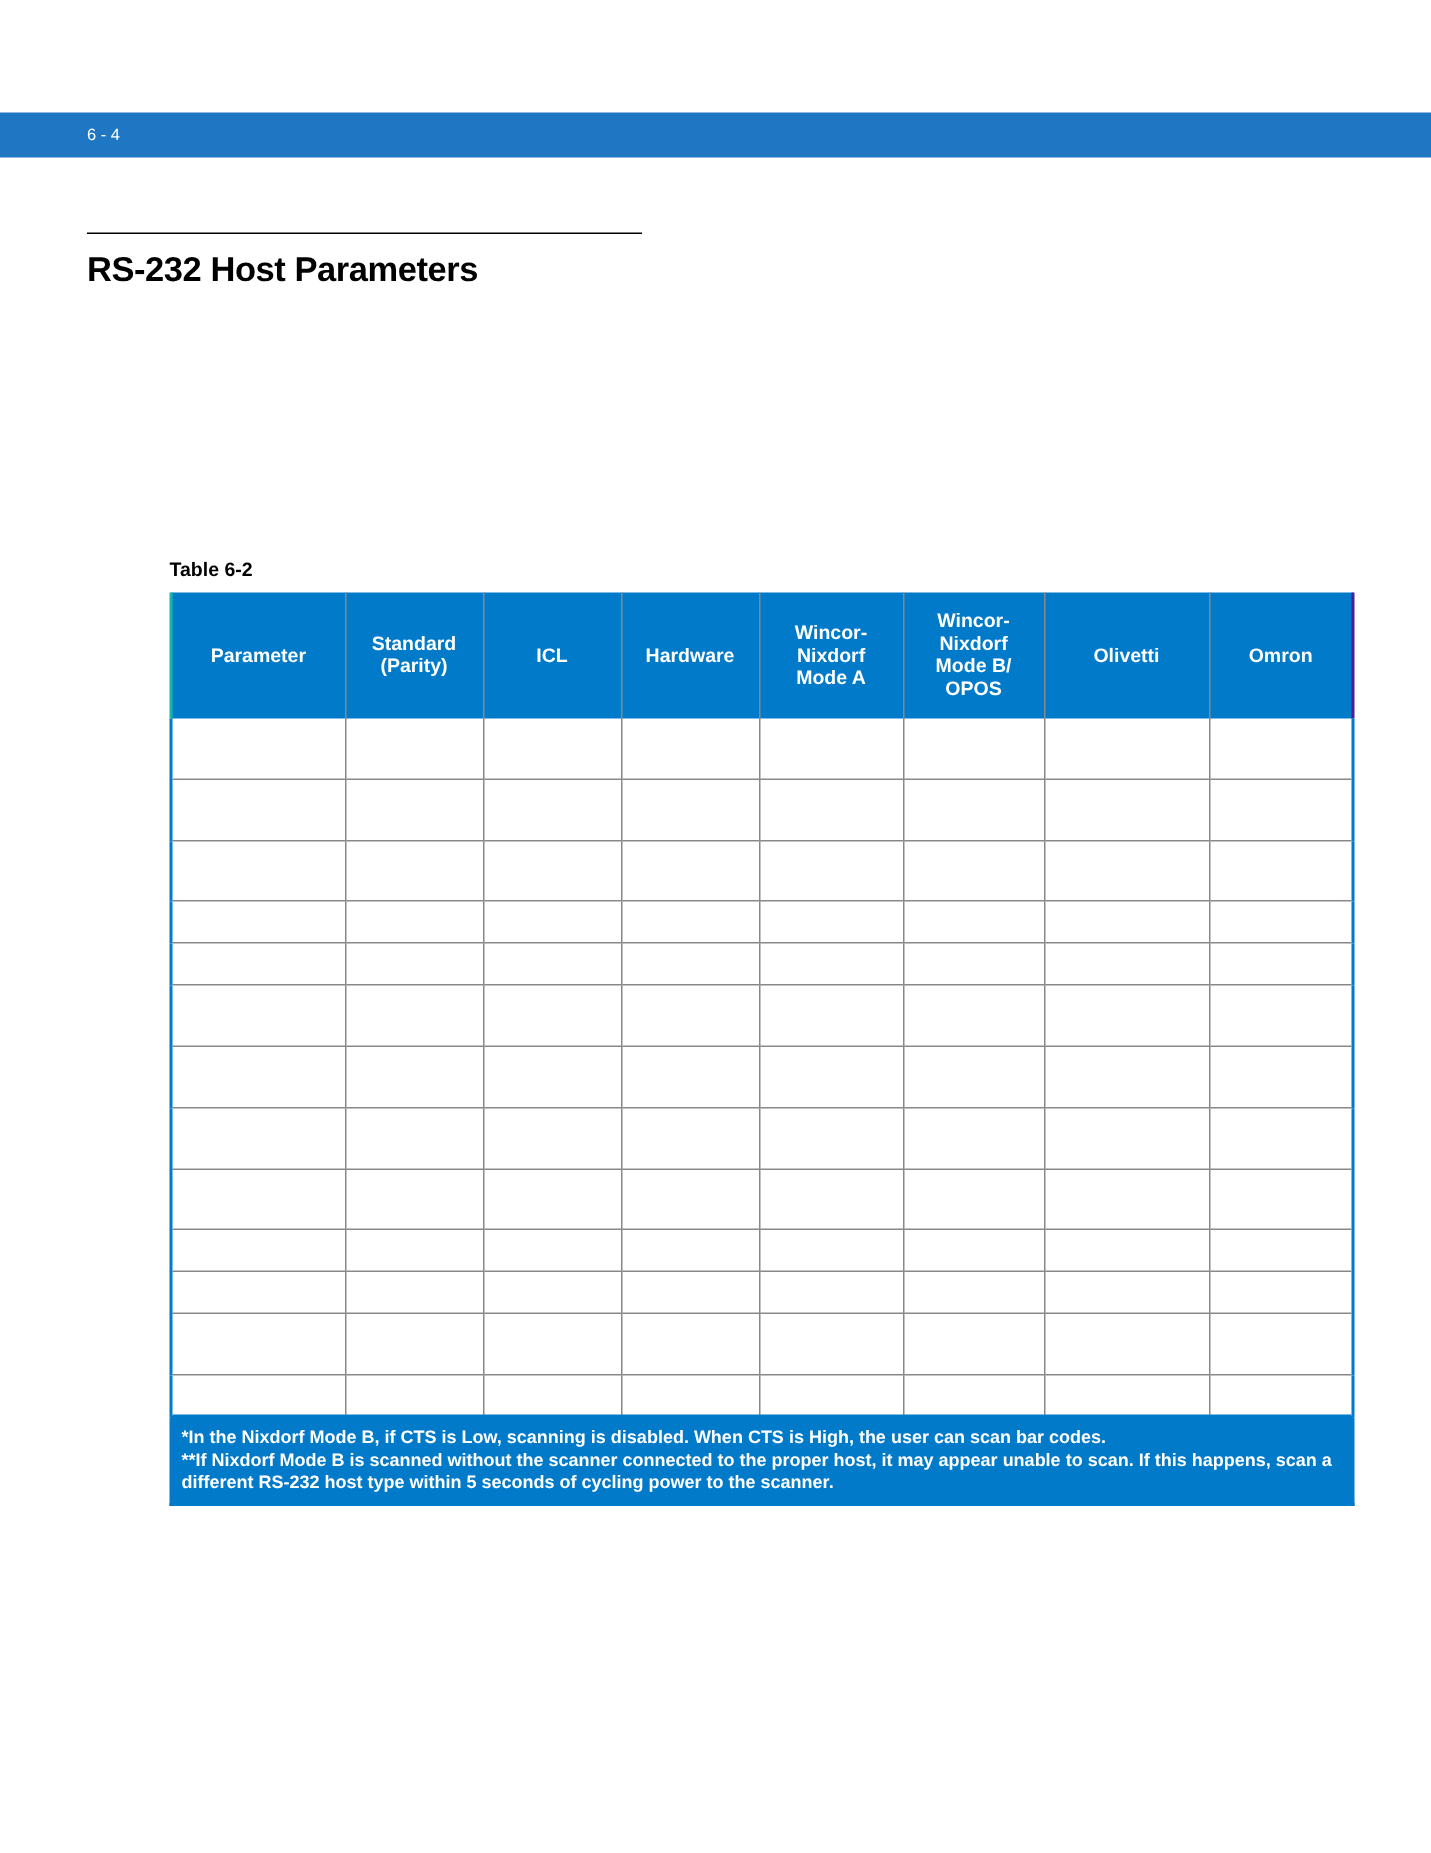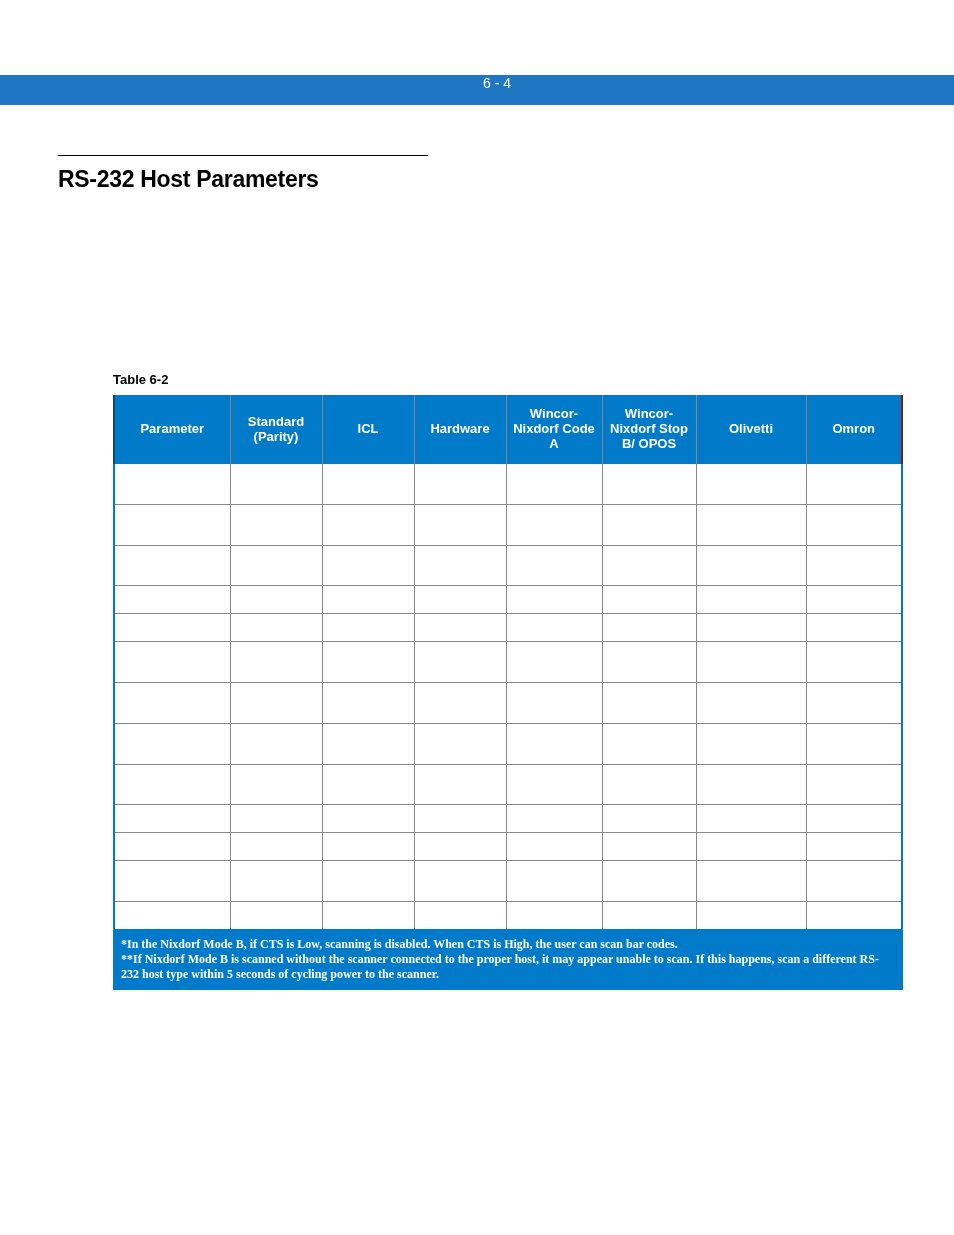--- a/index.html
+++ b/index.html
@@ -13,24 +13,23 @@
     position: relative;
   }
   .page-header {
     background: #1f77c4;
     color: #fff;
     height: 30px;
     width: 100%;
     display: flex;
     align-items: center;
     padding-left: 58px;
-    font-size: 14px;
+    font-size: 11px;
     font-weight: 300;
     margin-top: 75px;
-    flex-direction: column;
   }
   .page-num { margin-right: 18px; }
   .content {
     padding: 50px 52px 0 58px;
   }
   .section-rule {
     border-top: 1px solid #000;
     width: 370px;
     margin: 0 0 10px 0;
   }
@@ -70,35 +69,35 @@
     font-family: "Helvetica Neue Condensed", "Arial Narrow", Arial, sans-serif;
     font-stretch: condensed;
     font-weight: 700;
     font-size: 13px;
     text-align: center;
     padding: 12px 6px;
     border-left: 1px solid #888;
     border-right: 1px solid #888;
     line-height: 1.15;
   }
-  table.param th:first-child { border-left: 2px solid #0c4a6e; }
-  table.param th:last-child { border-right: 2px solid #7f1d1d; text-align: center; }
+  table.param th:first-child { border-left: 2px solid #14b8a6; }
+  table.param th:last-child { border-right: 2px solid #4c1d95; text-align: center; }
   table.param td {
     border-left: 1px solid #888;
     border-right: 1px solid #888;
     border-bottom: 1px solid #888;
     font-size: 12px;
     padding: 6px 6px;
     vertical-align: top;
     color: #fff;
     height: 40px;
   }
   table.param tr.row-short td { height: 28px; }
   table.param td:first-child { border-left: 2px solid #007ac9; }
-  table.param td:last-child { border-right: 2px solid #007ac9; font-family: Liberation Serif, serif; }
+  table.param td:last-child { border-right: 2px solid #007ac9; }
   .footnote-row td {
     background: #007ac9;
     color: #fff !important;
     font-family: "Helvetica Neue Condensed", "Arial Narrow", Arial, sans-serif;
     font-stretch: condensed;
     font-weight: 700;
     font-size: 13px;
     line-height: 1.25;
     padding: 6px 10px 10px 10px;
     border: 2px solid #007ac9 !important;
@@ -143,22 +142,22 @@
           <col class="col-wnb">
           <col class="col-oli">
           <col class="col-omr">
       </colgroup>
       <thead>
         <tr>
           <th>Parameter</th>
           <th>Standard (Parity)</th>
           <th>ICL</th>
           <th>Hardware</th>
-          <th>Wincor-Nixdorf Code A</th>
-          <th>Wincor-Nixdorf Stop B/ OPOS</th>
+          <th>Wincor-Nixdorf Mode A</th>
+          <th>Wincor-Nixdorf Mode B/ OPOS</th>
           <th>Olivetti</th>
           <th>Omron</th>
         </tr>
       </thead>
       <tbody id="param-body">
 
       <tr>
             <td style="text-align: left;">Transmit Code ID</td>
             <td>No</td>
             <td>Yes</td>

